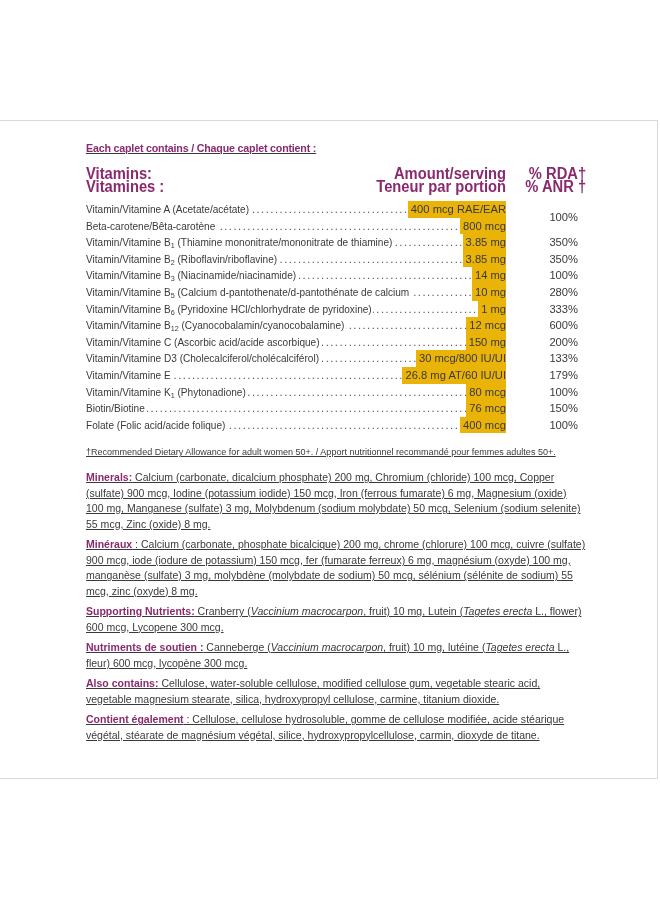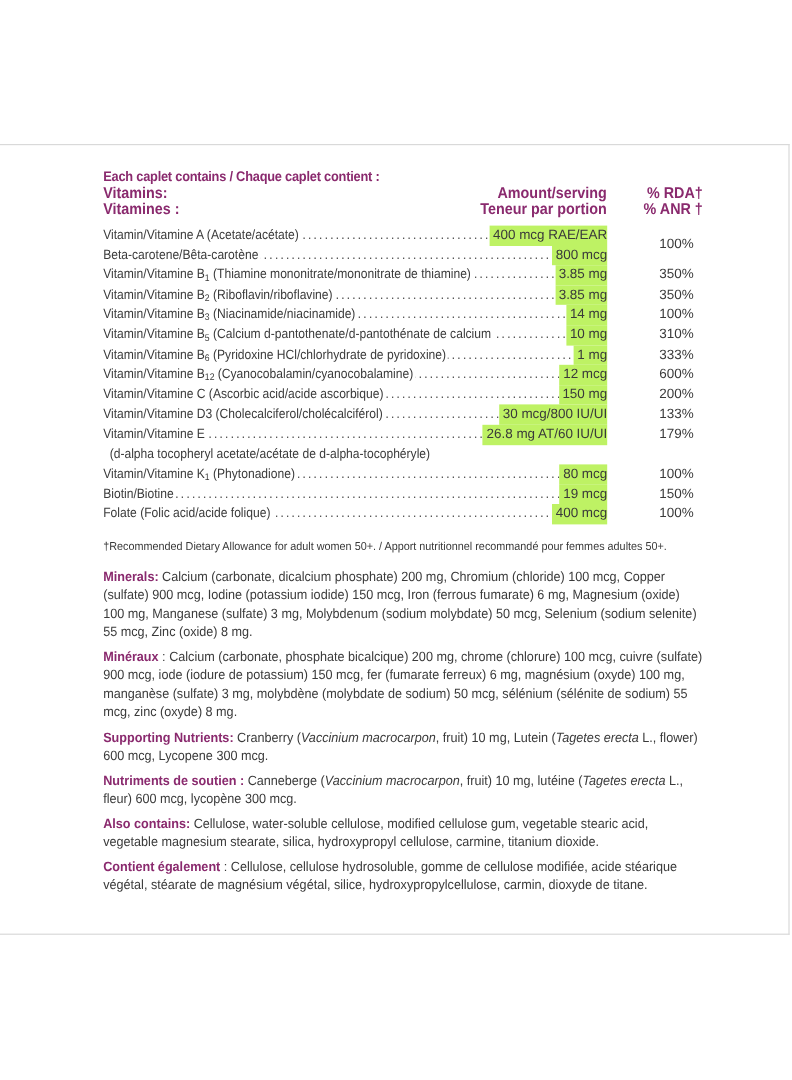--- a/index.html
+++ b/index.html
@@ -1,30 +1,30 @@
 <!DOCTYPE html>
 <html><head>
 <meta charset="utf-8">
 <style>
   html, body { margin: 0; padding: 0; background: #ffffff; }
   body { width: 660px; height: 900px; position: relative; overflow: hidden;
          font-family: "Liberation Sans", sans-serif; color: #3a3a3a; }
   .panel { position: absolute; left: 0; top: 120px; width: 658px; height: 659px;
            border: 1px solid #d9d9d9; border-left: none; box-sizing: border-box; background: #fff; }
-  .content { position: absolute; left: 86px; top: 141px; width: 500px; }
+  .content { position: absolute; left: 86px; top: 141px; width: 500px; text-decoration: underline; }
   .title { font-size: 11.6px; font-weight: bold; color: #8a2a6e; letter-spacing: -0.2px; transform: scaleX(0.92); transform-origin: left; white-space: nowrap; }
-  .hdr { position: relative; height: 28px; font-size: 13px; font-weight: bold; color: #8a2a6e; line-height: 13px; }
+  .hdr { position: relative; height: 28px; margin-top: 13px; font-size: 16px; font-weight: bold; color: #8a2a6e; line-height: 13px; }
   .hdr .l { position: absolute; left: 0; top: 0; transform: scaleX(0.92); transform-origin: left; }
   .hdr .a { position: absolute; right: 80px; top: 0; text-align: right; transform: scaleX(0.92); transform-origin: right; white-space: nowrap; }
   .hdr .p { position: absolute; right: 0; top: 0; text-align: right; transform: scaleX(0.92); transform-origin: right; white-space: nowrap; }
   .rows { margin-top: 6px; }
   .row { position: relative; height: 16.6px; font-size: 11.2px; line-height: 16.6px; }
   .row .name { position: absolute; left: 0; top: 0; white-space: nowrap; background: #fff; padding-right: 2px; z-index: 2; transform: scaleX(0.9); transform-origin: left; }
   .row .dots { position: absolute; left: 0; right: 80px; top: 0; overflow: hidden; white-space: nowrap; color: #555; letter-spacing: 1.5px; z-index: 1; }
-  .row .amt { position: absolute; right: 80px; top: 0; white-space: nowrap; background: #bef264; padding-left: 3px; z-index: 2; text-align: right; }
+  .row .amt { position: absolute; right: 80px; top: 0; white-space: nowrap; background: #eab308; padding-left: 3px; z-index: 2; text-align: right; }
   .row .pct { position: absolute; right: 8px; top: 0; text-align: left; }
   .row .pct.mid { top: 8px; }
   .row.sub .name { padding-left: 6px; }
   sub { font-size: 8px; vertical-align: -2px; line-height: 0; }
   .foot { font-size: 9.6px; line-height: 13px; margin-top: 12px; color: #3a3a3a; transform: scaleX(0.94); transform-origin: left; width: 530px; }
   .para { font-size: 11.2px; line-height: 15.5px; margin-top: 12px; transform: scaleX(0.94); transform-origin: left; width: 532px; }
   .para.tight { margin-top: 5px; }
   .para .lbl { color: #8a2a6e; font-weight: bold; }
   .para i { font-style: italic; }
 </style>
@@ -78,21 +78,21 @@
     <div class="row">
       <span class="dots">..........................................................................................</span>
       <span class="name"><span>Vitamin/Vitamine B</span><sub>3</sub><span> (Niacinamide/niacinamide)</span></span>
       <span class="amt">14 mg</span>
       <span class="pct">100%</span>
     </div>
     <div class="row">
       <span class="dots">..........................................................................................</span>
       <span class="name"><span>Vitamin/Vitamine B</span><sub>5</sub><span> (Calcium d-pantothenate/d-pantothénate de calcium</span></span>
       <span class="amt">10 mg</span>
-      <span class="pct">310%</span>
+      <span class="pct">280%</span>
     </div>
     <div class="row">
       <span class="dots">..........................................................................................</span>
       <span class="name"><span>Vitamin/Vitamine B</span><sub>6</sub><span> (Pyridoxine HCl/chlorhydrate de pyridoxine)</span></span>
       <span class="amt">1 mg</span>
       <span class="pct">333%</span>
     </div>
     <div class="row">
       <span class="dots">..........................................................................................</span>
       <span class="name"><span>Vitamin/Vitamine B</span><sub>12</sub><span> (Cyanocobalamin/cyanocobalamine)</span></span>
@@ -110,33 +110,30 @@
       <span class="name">Vitamin/Vitamine D3 (Cholecalciferol/cholécalciférol)</span>
       <span class="amt">30 mcg/800 IU/UI</span>
       <span class="pct">133%</span>
     </div>
     <div class="row">
       <span class="dots">..........................................................................................</span>
       <span class="name">Vitamin/Vitamine E</span>
       <span class="amt">26.8 mg AT/60 IU/UI</span>
       <span class="pct">179%</span>
     </div>
-    <div class="row sub">
-      <span class="name">(d-alpha tocopheryl acetate/acétate de d-alpha-tocophéryle)</span>
-    </div>
     <div class="row">
       <span class="dots">..........................................................................................</span>
       <span class="name"><span>Vitamin/Vitamine K</span><sub>1</sub><span> (Phytonadione)</span></span>
       <span class="amt">80 mcg</span>
       <span class="pct">100%</span>
     </div>
     <div class="row">
       <span class="dots">..........................................................................................</span>
       <span class="name">Biotin/Biotine</span>
-      <span class="amt">19 mcg</span>
+      <span class="amt">76 mcg</span>
       <span class="pct">150%</span>
     </div>
     <div class="row">
       <span class="dots">..........................................................................................</span>
       <span class="name">Folate (Folic acid/acide folique)</span>
       <span class="amt">400 mcg</span>
       <span class="pct">100%</span>
     </div>
   </div>
 

